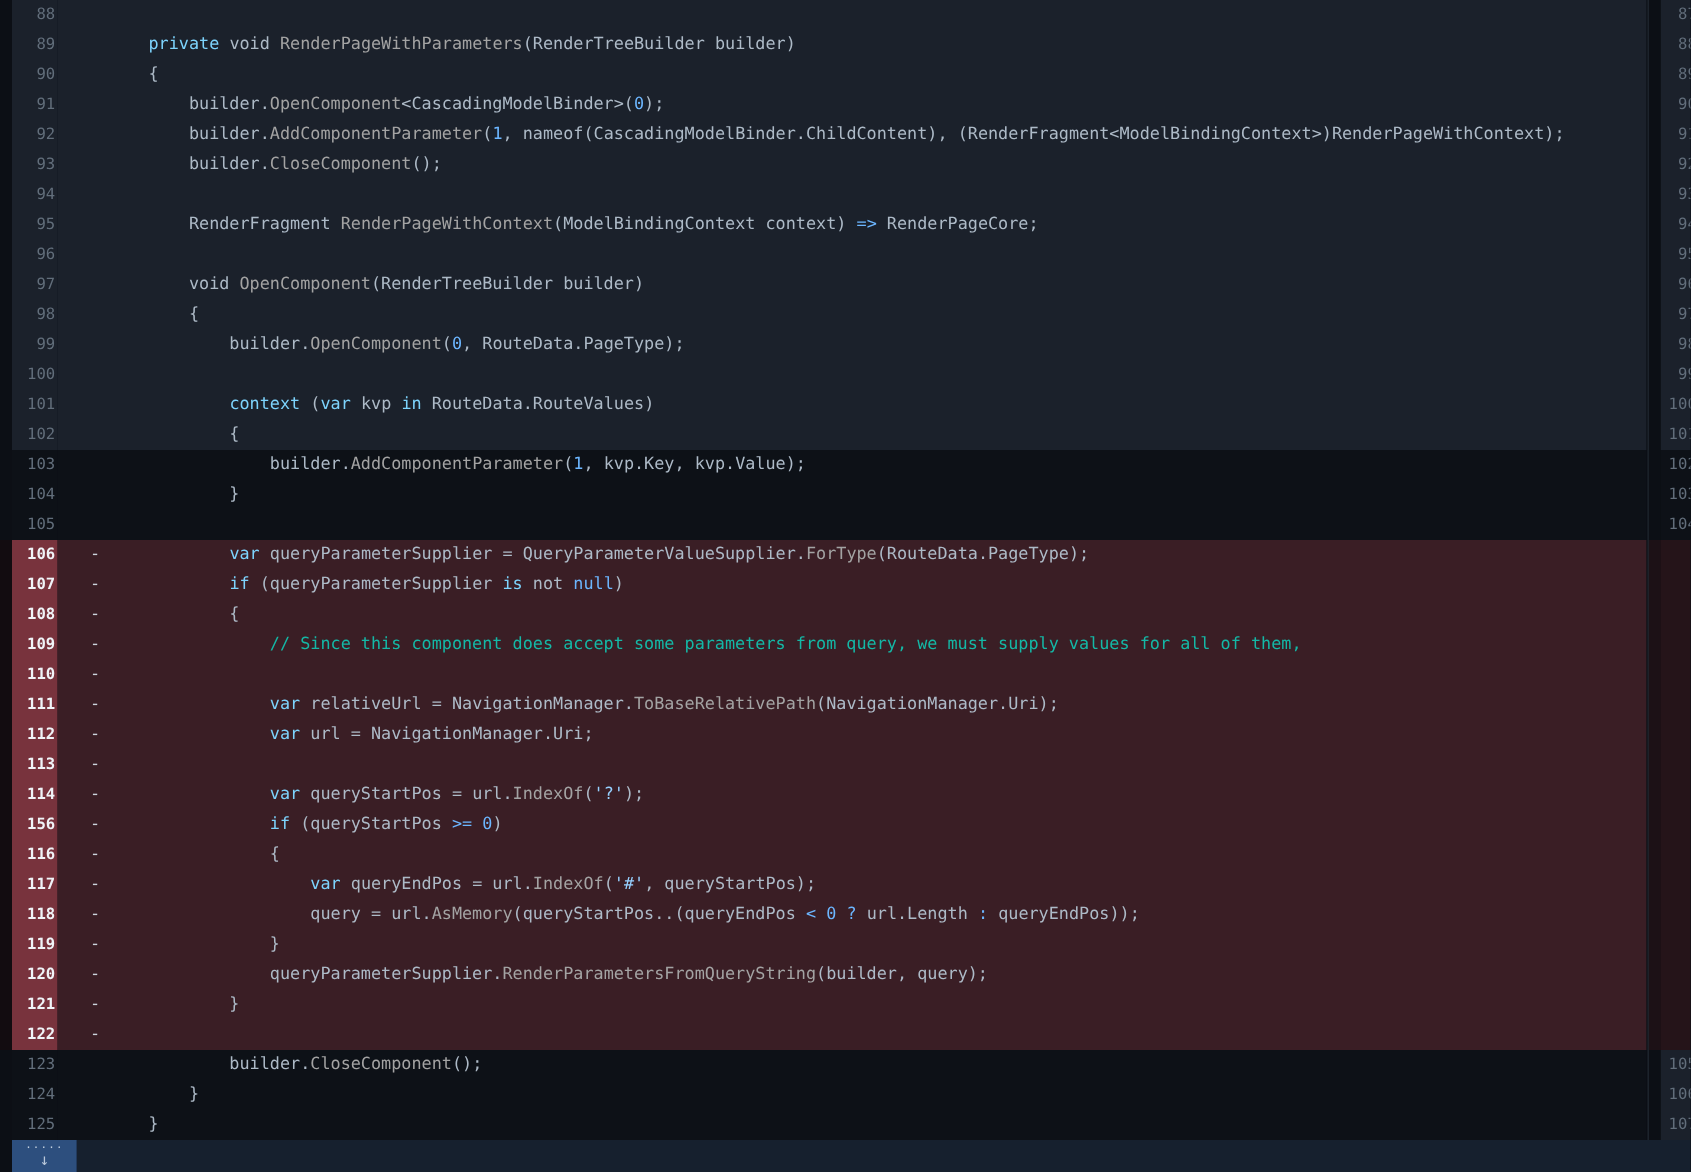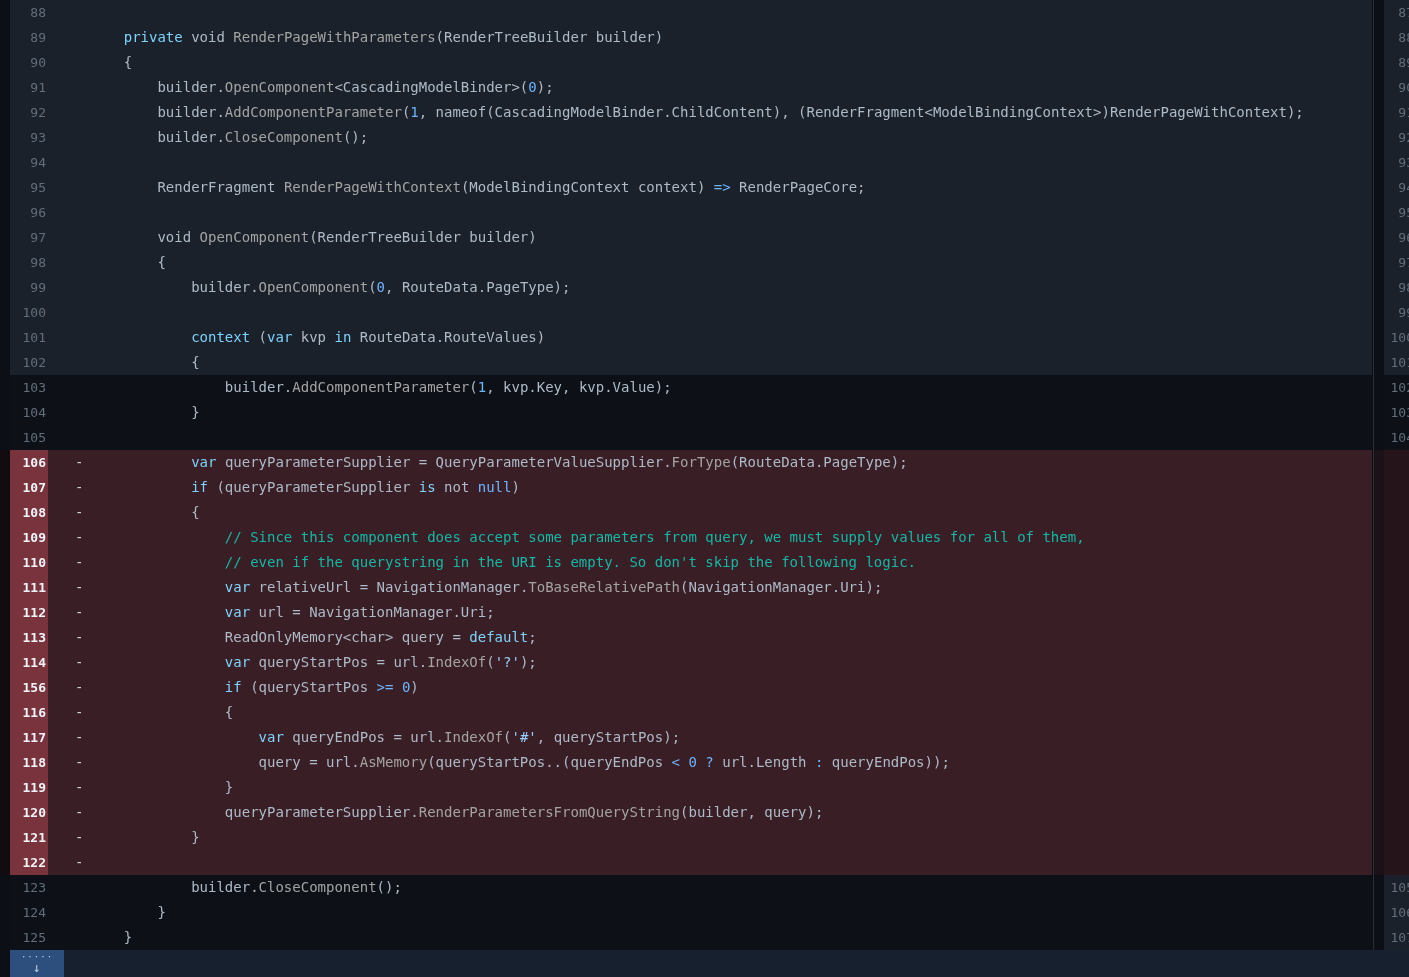--- a/index.html
+++ b/index.html
@@ -311,21 +311,21 @@
         <div class="code"><span class="minus">-</span><span class="tokens"><span class="tk-p">                </span><span class="tk-c">// Since this component does accept some parameters from query, we must supply values for all of them,</span></span></div>
         <div class="divider"></div>
         <div class="rpane r-deleted">
           <div class="rstrip"></div>
           <span class="rnum"></span>
         </div>
       </div>
       <div class="row t-deleted">
         <div class="strip"></div>
         <div class="lnum">110</div>
-        <div class="code"><span class="minus">-</span><span class="tokens"><span class="tk-p">                </span><span class="tk-c">// even if the querystring in the URI is empty. So don't skip the following logic.</span></span></div>
+        <div class="code"><span class="minus">-</span><span class="tokens"><span class="tk-p">                </span></span></div>
         <div class="divider"></div>
         <div class="rpane r-deleted">
           <div class="rstrip"></div>
           <span class="rnum"></span>
         </div>
       </div>
       <div class="row t-deleted">
         <div class="strip"></div>
         <div class="lnum">111</div>
         <div class="code"><span class="minus">-</span><span class="tokens"><span class="tk-p">                </span><span class="tk-k">var</span><span class="tk-p"> relativeUrl = NavigationManager.</span><span class="tk-f">ToBaseRelativePath</span><span class="tk-p">(NavigationManager.Uri);</span></span></div>
@@ -341,21 +341,21 @@
         <div class="code"><span class="minus">-</span><span class="tokens"><span class="tk-p">                </span><span class="tk-k">var</span><span class="tk-p"> url = NavigationManager.Uri;</span></span></div>
         <div class="divider"></div>
         <div class="rpane r-deleted">
           <div class="rstrip"></div>
           <span class="rnum"></span>
         </div>
       </div>
       <div class="row t-deleted">
         <div class="strip"></div>
         <div class="lnum">113</div>
-        <div class="code"><span class="minus">-</span><span class="tokens"><span class="tk-p">                ReadOnlyMemory&lt;char&gt; query = </span><span class="tk-k">default</span><span class="tk-p">;</span></span></div>
+        <div class="code"><span class="minus">-</span></div>
         <div class="divider"></div>
         <div class="rpane r-deleted">
           <div class="rstrip"></div>
           <span class="rnum"></span>
         </div>
       </div>
       <div class="row t-deleted">
         <div class="strip"></div>
         <div class="lnum">114</div>
         <div class="code"><span class="minus">-</span><span class="tokens"><span class="tk-p">                </span><span class="tk-k">var</span><span class="tk-p"> queryStartPos = url.</span><span class="tk-f">IndexOf</span><span class="tk-p">(</span><span class="tk-s">'?'</span><span class="tk-p">);</span></span></div>

